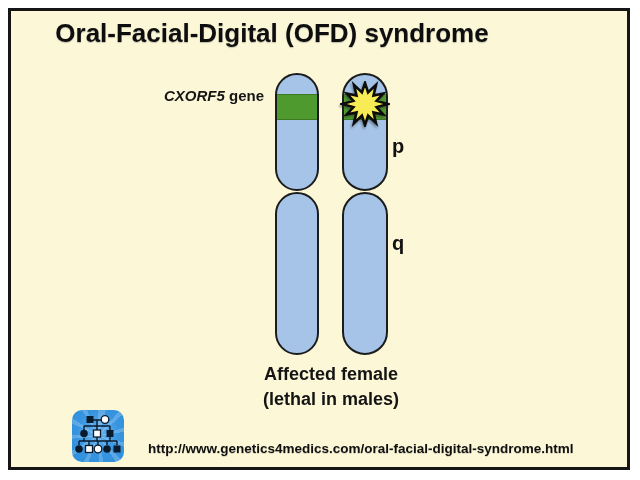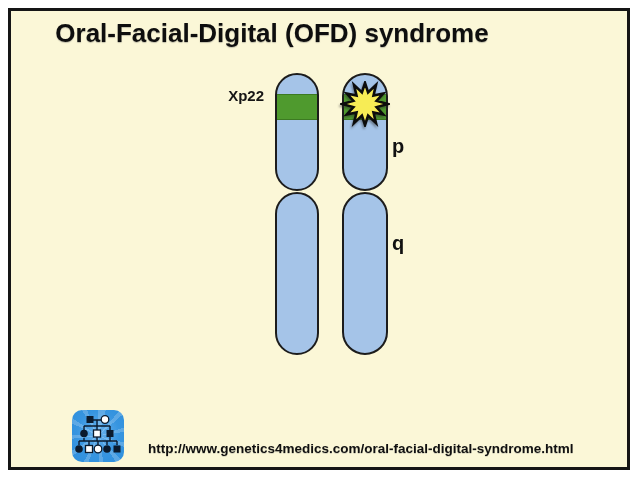--- a/index.html
+++ b/index.html
@@ -92,27 +92,29 @@
 </div>
 <div class="arm q-arm-right"></div>
 
 <div class="starburst">
   <svg width="50" height="46" viewBox="0 0 50 46">
     <polygon points="48,23 36.6,26.1 43.2,33.5 33.5,31.5 36,42.1 28.1,34.6 25,44 21.9,34.6 14,42.1 16.5,31.5 6.8,33.5 13.4,26.1 2,23 13.4,19.9 6.8,12.5 16.5,14.5 14,3.9 21.9,11.4 25,2 28.1,11.4 36,3.9 33.5,14.5 43.2,12.5 36.6,19.9" fill="#f7ec55" stroke="#0c0c0c" stroke-width="2.6" stroke-linejoin="miter"></polygon>
   </svg>
 </div>
 
 <div class="gene-labels">
-  <div>Xp22</div>
+  <div><span class="it">CXORF5</span><span> gene</span></div>
 </div>
 
 <div class="arm-letter p">p</div>
 <div class="arm-letter q">q</div>
 
 <div class="caption">
+  <div>Affected female</div>
+  <div>(lethal in males)</div>
 </div>
 
 <div class="pedigree-icon">
   <div class="rays"></div>
   <svg width="52" height="52" viewBox="0 0 52 52">
     <g stroke="#0b1b2e" stroke-width="1.4" fill="none">
       <path d="M21 10 H29"></path>
         <path d="M25 10 V16"></path>
       <path d="M12 16 H38"></path>
         <path d="M12 16 V20"></path>

